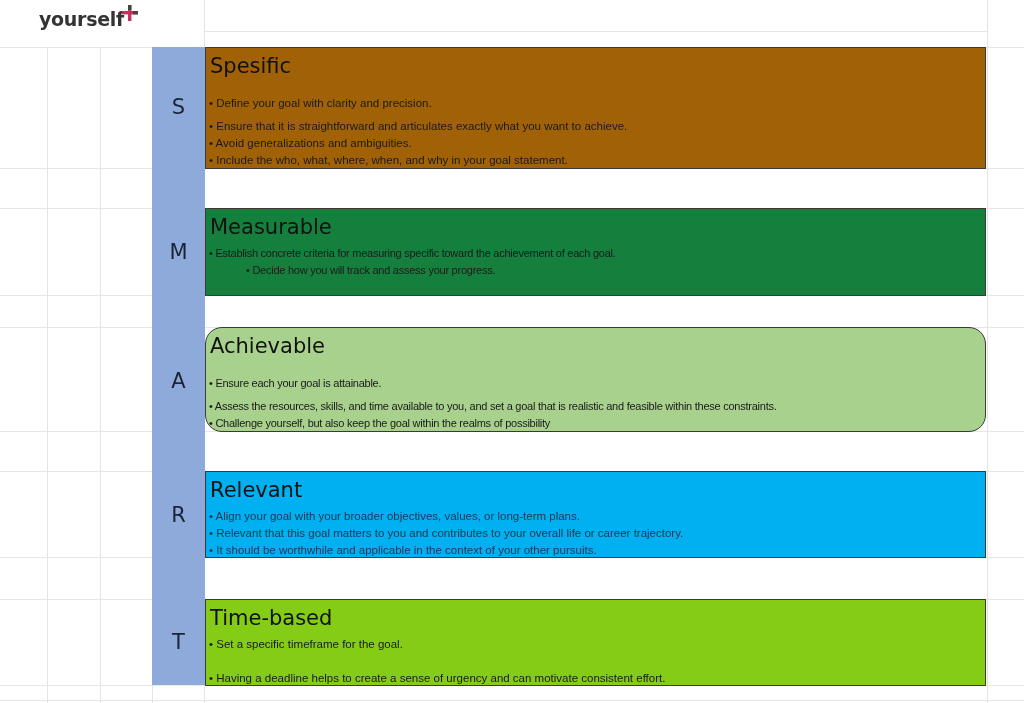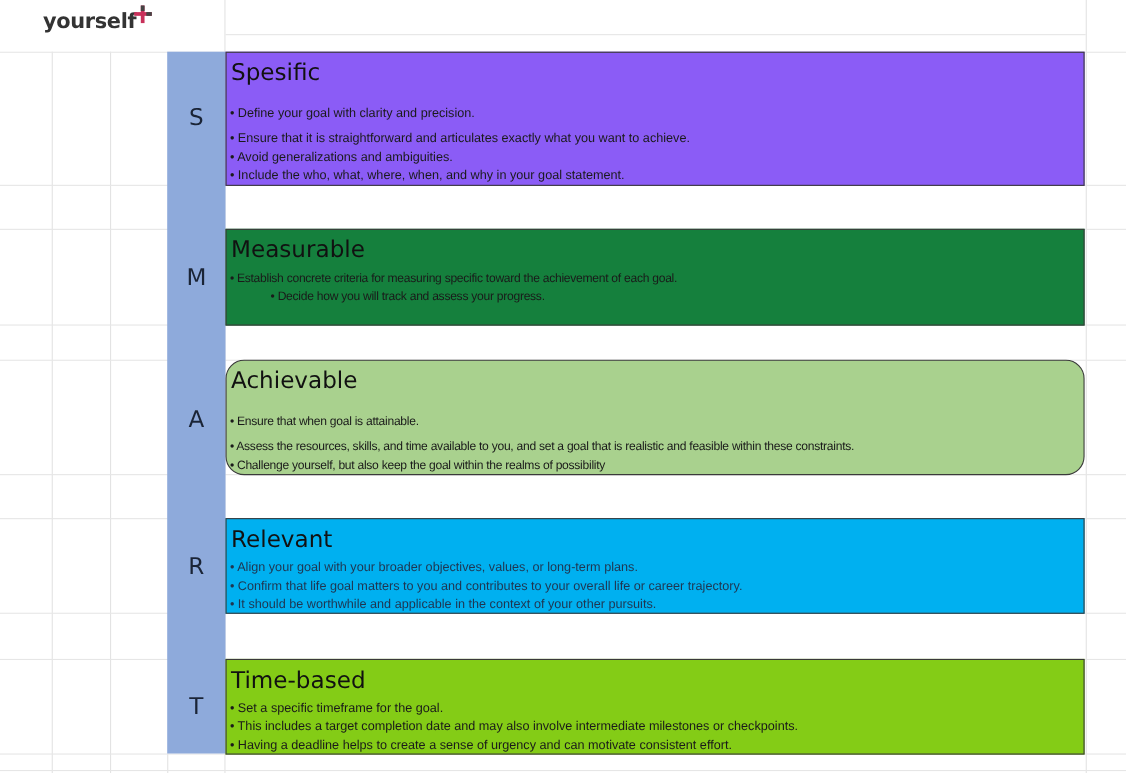--- a/index.html
+++ b/index.html
@@ -73,46 +73,45 @@
   </svg>
 </div>
 
 <div class="letter-col"></div>
 <div class="letter" style="top:95px;">S</div>
 <div class="letter" style="top:240px;">M</div>
 <div class="letter" style="top:369px;">A</div>
 <div class="letter" style="top:503px;">R</div>
 <div class="letter" style="top:630px;">T</div>
 
-<div class="box" style="top:47px; height:122px; background:#8b5cf6;">
+<div class="box" style="top:47px; height:122px; background:#a16207;">
   <div class="title" style="top:6px;">Spesific</div>
   <div class="bullet" style="top:49px;">• Define your goal with clarity and precision.</div>
   <div class="bullet" style="top:72px;">• Ensure that it is straightforward and articulates exactly what you want to achieve.</div>
   <div class="bullet" style="top:89px;">• Avoid generalizations and ambiguities.</div>
   <div class="bullet" style="top:106px;">• Include the who, what, where, when, and why in your goal statement.</div>
 </div>
 
 <div class="box" style="top:208px; height:88px; background:#15803d;">
   <div class="title" style="top:6px;">Measurable</div>
   <div class="bullet cond" style="top:38px;">• Establish concrete criteria for measuring specific toward the achievement of each goal.</div>
   <div class="bullet cond" style="top:55px;margin-left:37px;">• Decide how you will track and assess your progress.</div>
 </div>
 
 <div class="box" style="top:327px; height:105px; background:#a9d18e;border-radius:17px;">
   <div class="title" style="top:6px;">Achievable</div>
-  <div class="bullet cond" style="top:49px;">• Ensure that when goal is attainable.</div>
+  <div class="bullet cond" style="top:49px;">• Ensure each your goal is attainable.</div>
   <div class="bullet cond" style="top:72px;">• Assess the resources, skills, and time available to you, and set a goal that is realistic and feasible within these constraints.</div>
   <div class="bullet cond" style="top:89px;">• Challenge yourself, but also keep the goal within the realms of possibility</div>
 </div>
 
 <div class="box" style="top:471px; height:87px; background:#00b0f0;">
   <div class="title" style="top:6px;">Relevant</div>
   <div class="bullet" style="top:38px; color:#1f3550;">• Align your goal with your broader objectives, values, or long-term plans.</div>
-  <div class="bullet" style="top:55px; color:#1f3550;">• Confirm that life goal matters to you and contributes to your overall life or career trajectory.</div>
+  <div class="bullet" style="top:55px; color:#1f3550;">• Relevant that this goal matters to you and contributes to your overall life or career trajectory.</div>
   <div class="bullet" style="top:72px; color:#1f3550;">• It should be worthwhile and applicable in the context of your other pursuits.</div>
 </div>
 
 <div class="box" style="top:599px; height:87px; background:#84cc16;">
   <div class="title" style="top:6px;">Time-based</div>
   <div class="bullet" style="top:38px;">•  Set a specific timeframe for the goal.</div>
-  <div class="bullet" style="top:55px;">• This includes a target completion date and may also involve intermediate milestones or checkpoints.</div>
   <div class="bullet" style="top:72px;">• Having a deadline helps to create a sense of urgency and can motivate consistent effort.</div>
 </div>
 
 </body></html>

